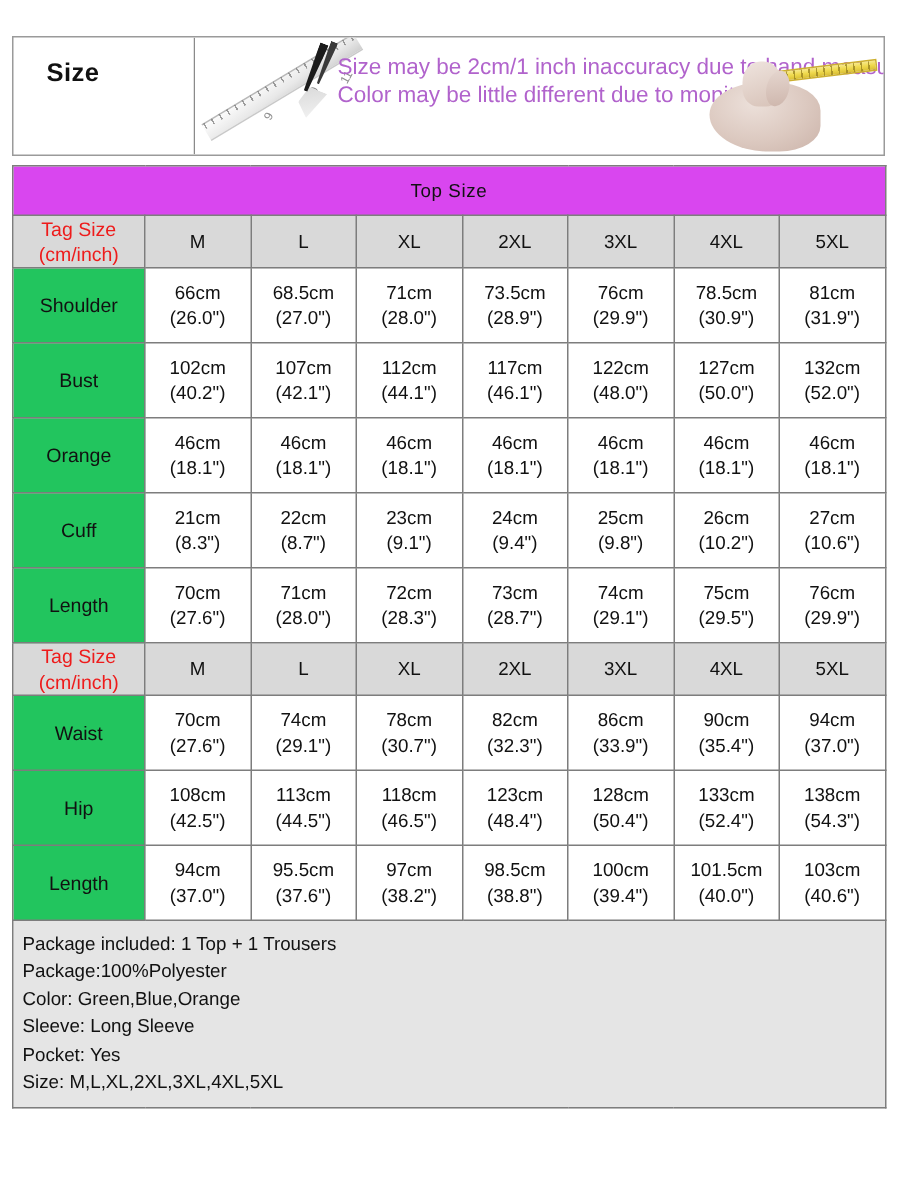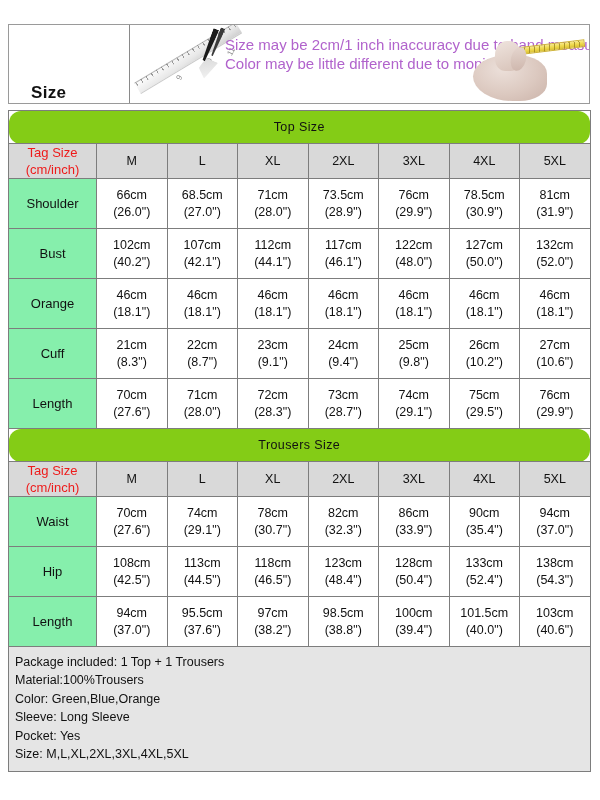--- a/index.html
+++ b/index.html
@@ -40,21 +40,20 @@
   .banner-title {
     position: absolute;
     left: 22px;
     top: 12px;
     width: 110px;
     font-size: 17px;
     font-weight: bold;
     color: #111111;
     line-height: 1.45;
     letter-spacing: 0.3px;
-    margin-top: 44px;
   }
   
   .banner-ruler {
     position: absolute;
     left: 120px;
     top: 0;
     width: 130px;
     height: 78px;
     overflow: hidden;
   }
@@ -220,43 +219,42 @@
     text-align: center;
     vertical-align: middle;
     color: #111111;
     font-size: 12.5px;
     padding: 0;
   }
   .col-label { width: 88px; }
   .col-data  { width: 70.5px; }
 
   .section-title td {
-    background: #84cc16;
+    background: #d946ef;
     height: 32px;
     font-size: 16px;
     font-weight: normal;
     letter-spacing: .4px;
-    border-radius: 12px;
   }
   .tag-head td {
     background: #d9d9d9;
     height: 34px;
     font-size: 13px;
   }
   .tag-head td.tagsize {
     color: #ee1b1b;
     font-size: 13px;
     line-height: 15px;
   }
   .data-row td {
     height: 49px;
     background: #ffffff;
   }
   .data-row td.rowlabel {
-    background: #86efac;
+    background: #22c55e;
     font-size: 13px;
   }
   .cell-cm {
     display: block;
     line-height: 17px;
   }
   .cell-in {
     display: block;
     line-height: 17px;
   }
@@ -494,23 +492,20 @@
         <td>
             <span class="cell-cm">75cm</span>
             <span class="cell-in">(29.5")</span>
           </td>
         <td>
             <span class="cell-cm">76cm</span>
             <span class="cell-in">(29.9")</span>
           </td>
       </tr>
 
-      <tr class="section-title">
-        <td colspan="8">Trousers   Size</td>
-      </tr>
 
       <tr class="tag-head">
         <td class="tagsize">
           <span class="cell-cm">Tag Size</span>
           <span class="cell-in">(cm/inch)</span>
         </td>
         <td>M</td>
         <td>L</td>
         <td>XL</td>
         <td>2XL</td>
@@ -611,21 +606,21 @@
           </td>
         <td>
             <span class="cell-cm">103cm</span>
             <span class="cell-in">(40.6")</span>
           </td>
       </tr>
 
       <tr>
         <td class="footer-cell" colspan="8">
           <span class="footer-line">Package included: 1 Top + 1 Trousers</span>
-          <span class="footer-line">Material:100%Trousers</span>
+          <span class="footer-line">Package:100%Polyester</span>
           <span class="footer-line">Color: Green,Blue,Orange</span>
           <span class="footer-line">Sleeve: Long Sleeve</span>
           <span class="footer-line">Pocket: Yes</span>
           <span class="footer-line">Size: M,L,XL,2XL,3XL,4XL,5XL</span>
         </td>
       </tr>
 
     </tbody>
   </table>
 

